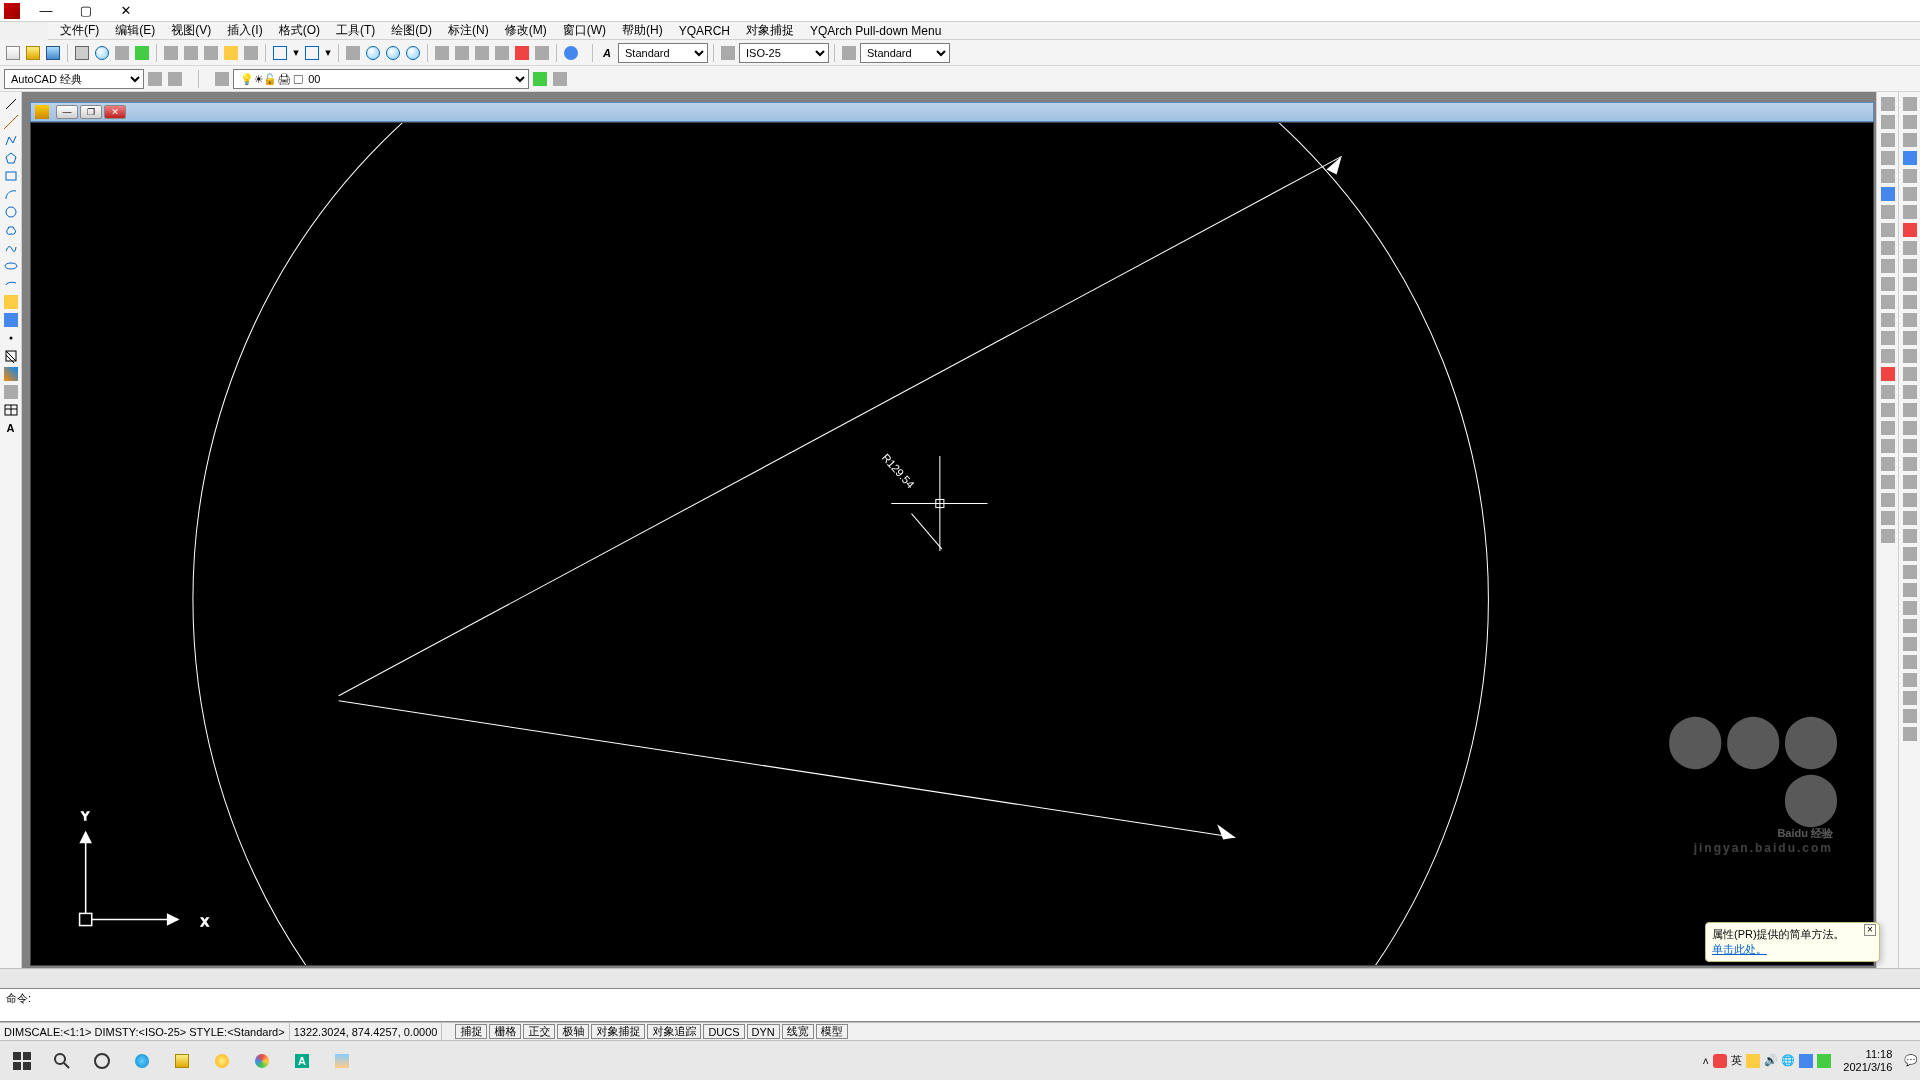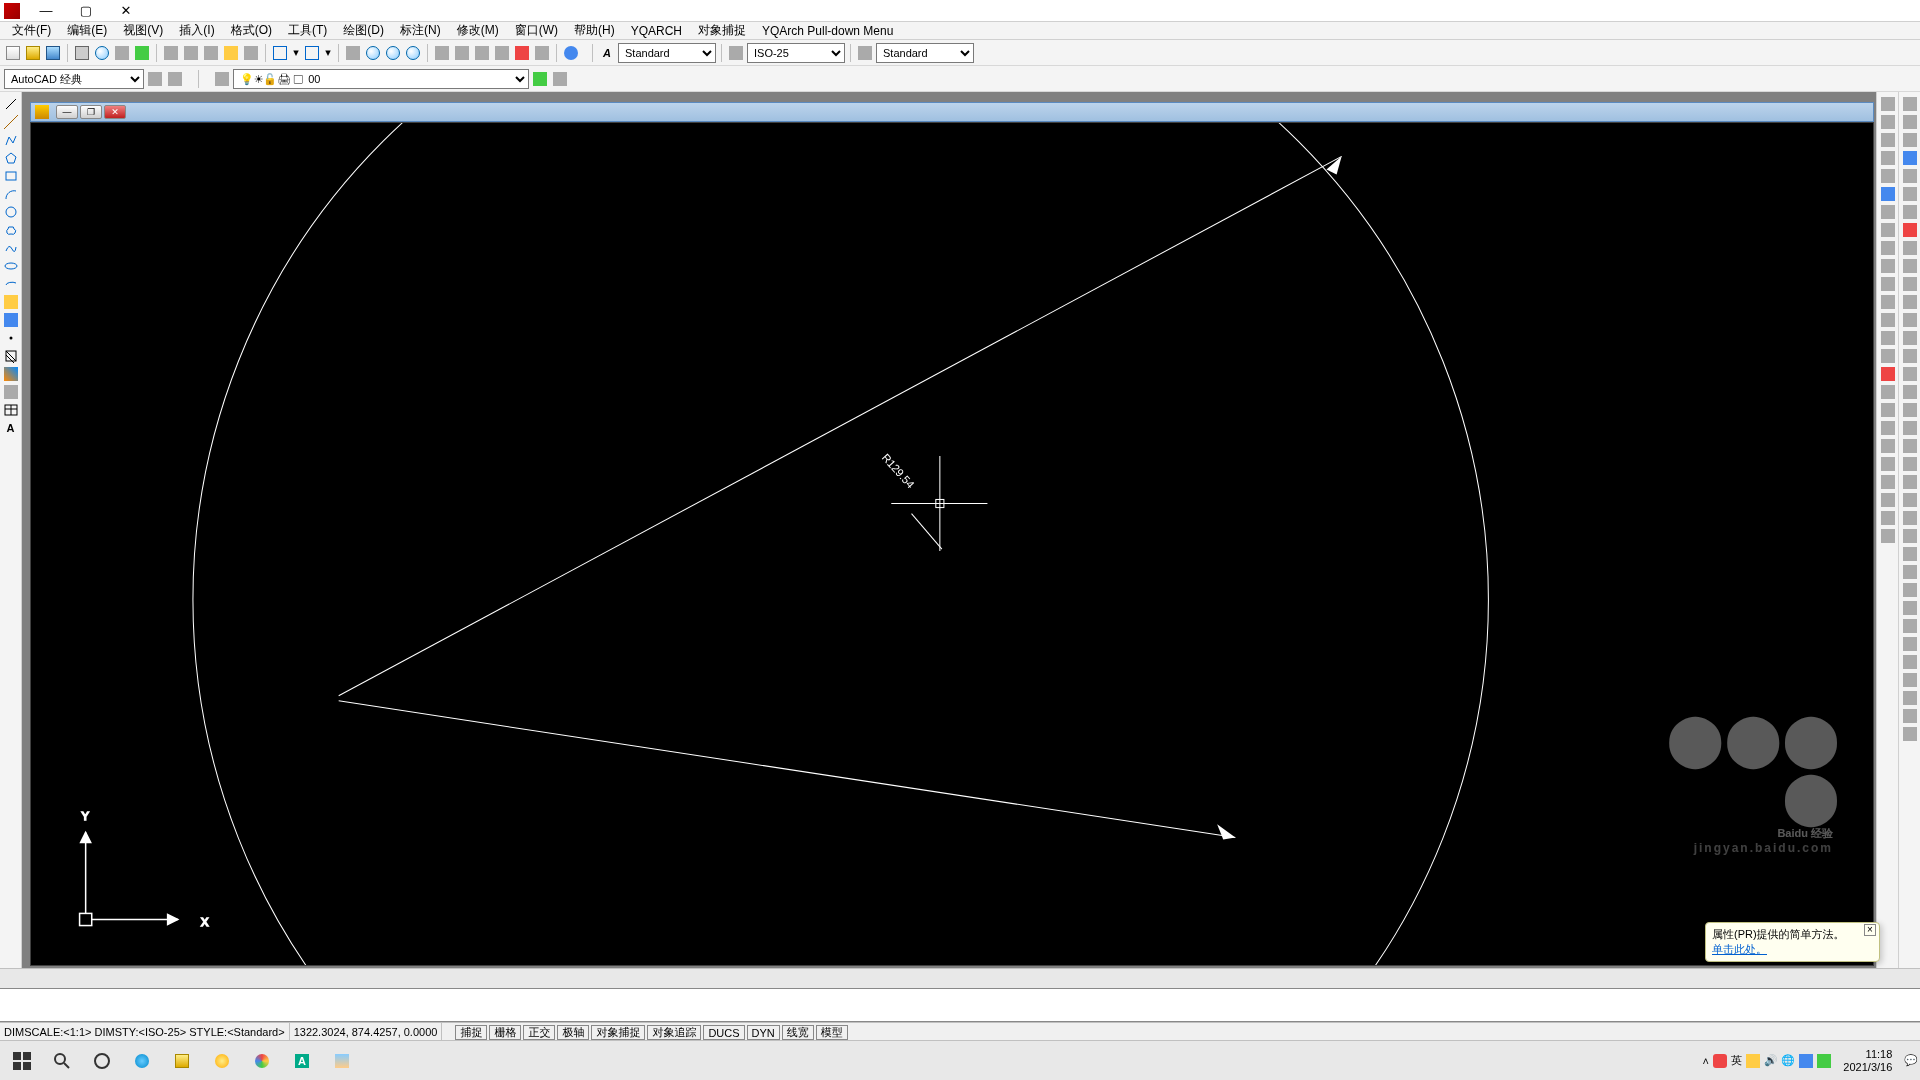--- a/index.html
+++ b/index.html
@@ -5,29 +5,29 @@
 * { margin: 0; padding: 0; box-sizing: border-box; font-family: "Microsoft YaHei", "SimSun", Tahoma, sans-serif; font-size: 11px; }
 body { background: #f0f0f0; width: 1920px; height: 1080px; overflow: hidden; position: relative; }
 
 
 .titlebar { height: 22px; background: #fff; display: flex; align-items: center; padding: 0 4px; border-bottom: 1px solid #d0d0d0; }
 .titlebar .app-icon { width: 16px; height: 16px; background: linear-gradient(135deg,#c00,#900); margin-right: 6px; }
 .titlebar .title { flex: 1; font-size: 12px; }
 .titlebar .win-btn { width: 40px; height: 20px; display: flex; align-items: center; justify-content: center; font-size: 13px; }
 
 
-.menubar { height: 18px; background: #f4f4f4; display: flex; align-items: center; padding: 0 4px; border-bottom: 1px solid #d0d0d0; }
+.menubar { height: 18px; background: #f4f4f4; display: flex; align-items: center; padding: 0 4px; border-bottom: 1px solid #d0d0d0; margin-left: 48px; }
 .menubar .menu-item { padding: 1px 8px; font-size: 12px; }
 
 
 .toolbar-row { height: 26px; background: #f4f4f4; display: flex; align-items: center; padding: 0 4px; border-bottom: 1px solid #d8d8d8; gap: 2px; }
 .tb-btn { width: 18px; height: 18px; display: flex; align-items: center; justify-content: center; border: 1px solid transparent; }
 .tb-sep { width: 1px; height: 18px; background: #c0c0c0; margin: 0 3px; }
 .tb-combo { height: 20px; border: 1px solid #7a7a7a; background: #fff; font-size: 11px; padding: 0 2px; }
-.tb-combo-sm { width: 98px; }
+.tb-combo-sm { width: 90px; }
 .tb-combo-md { width: 140px; }
 .tb-combo-lg { width: 296px; }
 
 
 .workspace { display: flex; height: calc(1080px - 22px - 18px - 26px - 26px - 20px - 34px - 18px - 40px); }
 .side-toolbar { width: 22px; background: #f4f4f4; border-right: 1px solid #d0d0d0; display: flex; flex-direction: column; align-items: center; padding-top: 4px; gap: 2px; }
 .side-toolbar.right { border-right: none; border-left: 1px solid #d0d0d0; }
 .side-toolbar .tb-btn { width: 18px; height: 16px; }
 
 .drawing-area { flex: 1; background: #808080; position: relative; padding: 2px; }
@@ -39,21 +39,21 @@
 .doc-titlebar .doc-btn.close { background: linear-gradient(#f08080,#c02020); color: #fff; }
 
 .canvas { width: 100%; height: 100%; }
 
 
 .command-area { height: 34px; background: #fff; border-top: 1px solid #888; border-bottom: 1px solid #888; padding: 1px 6px; font-family: "SimSun", monospace; font-size: 12px; }
 .command-line { height: 16px; line-height: 16px; }
 .cmd-input { border: none; outline: none; font-family: inherit; font-size: inherit; width: 500px; }
 
 
-.statusbar { height: 18px; background: #f0f0f0; display: flex; align-items: flex-end; border-top: 1px solid #c0c0c0; font-size: 11px; }
+.statusbar { height: 18px; background: #f0f0f0; display: flex; align-items: center; border-top: 1px solid #c0c0c0; font-size: 11px; }
 .statusbar .status-seg { padding: 0 4px; border-right: 1px solid #c0c0c0; height: 100%; display: flex; align-items: center; }
 .statusbar .status-btn { padding: 0 4px; border: 1px solid #888; margin: 0 1px; height: 15px; display: flex; align-items: center; font-size: 11px; }
 
 
 .win-taskbar { height: 40px; background: #e8e8e8; border-top: 1px solid #c0c0c0; display: flex; align-items: center; padding: 0 2px; }
 .win-taskbar .task-btn { width: 40px; height: 38px; display: flex; align-items: center; justify-content: center; }
 .win-taskbar .spacer { flex: 1; }
 .win-taskbar .tray { display: flex; align-items: center; gap: 4px; font-size: 11px; }
 .win-taskbar .clock { text-align: right; font-size: 11px; line-height: 13px; padding: 0 8px; }
 
@@ -555,20 +555,24 @@
       </div>
     <div class="tb-btn">
         <span class="ic ic-gray"></span>
       </div>
   </div>
 </div>
 
 <div style="height:20px;background:#e8e8e8;border-top:1px solid #c0c0c0"></div>
 
 <div class="command-area">
+  <div class="command-line">
+    <span>命令:</span>
+    <input class="cmd-input" value="" style="">
+  </div>
 </div>
 
 <div class="statusbar">
   <div class="status-seg">DIMSCALE:&lt;1:1&gt; DIMSTY:&lt;ISO-25&gt; STYLE:&lt;Standard&gt;</div>
   <div class="status-seg">1322.3024, 874.4257, 0.0000</div>
   <div style="width:12px"></div>
   <div class="status-btn">捕捉</div>
   <div class="status-btn">栅格</div>
   <div class="status-btn">正交</div>
   <div class="status-btn">极轴</div>

